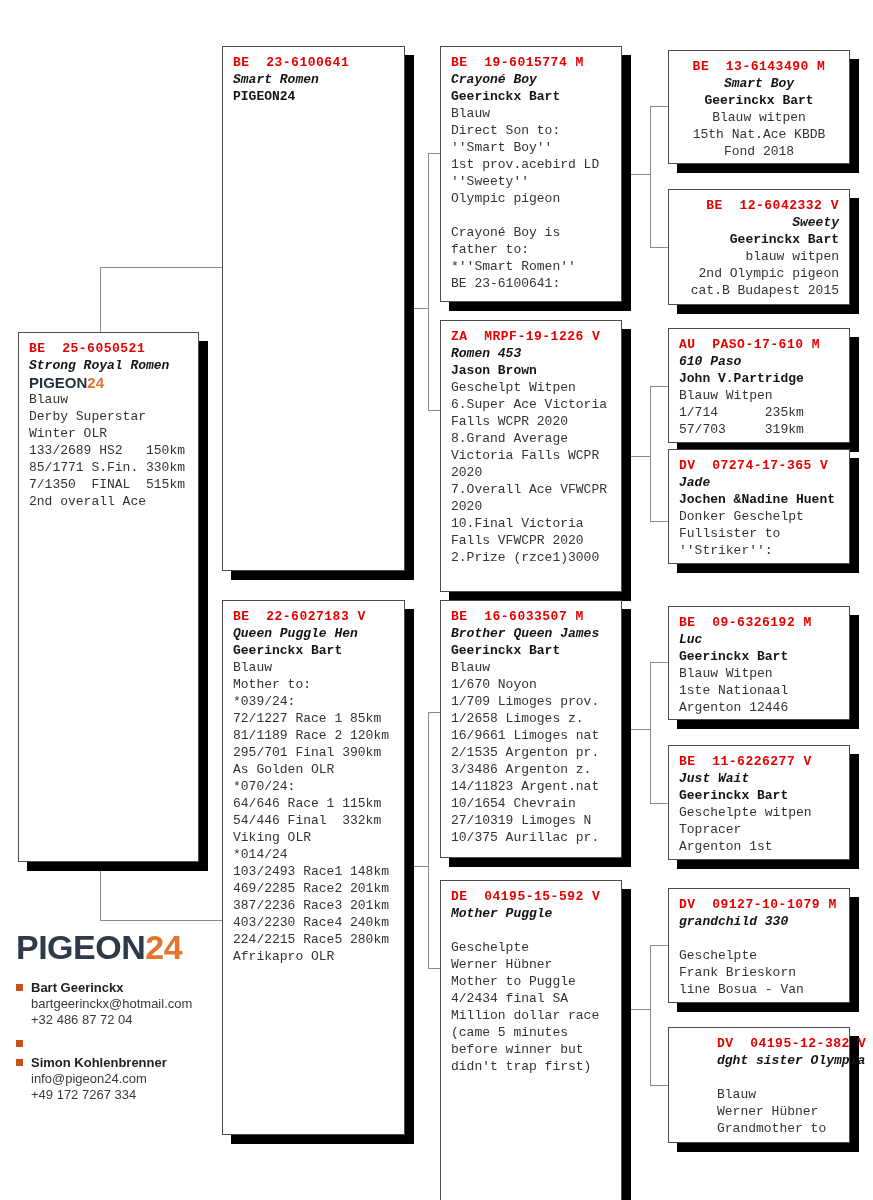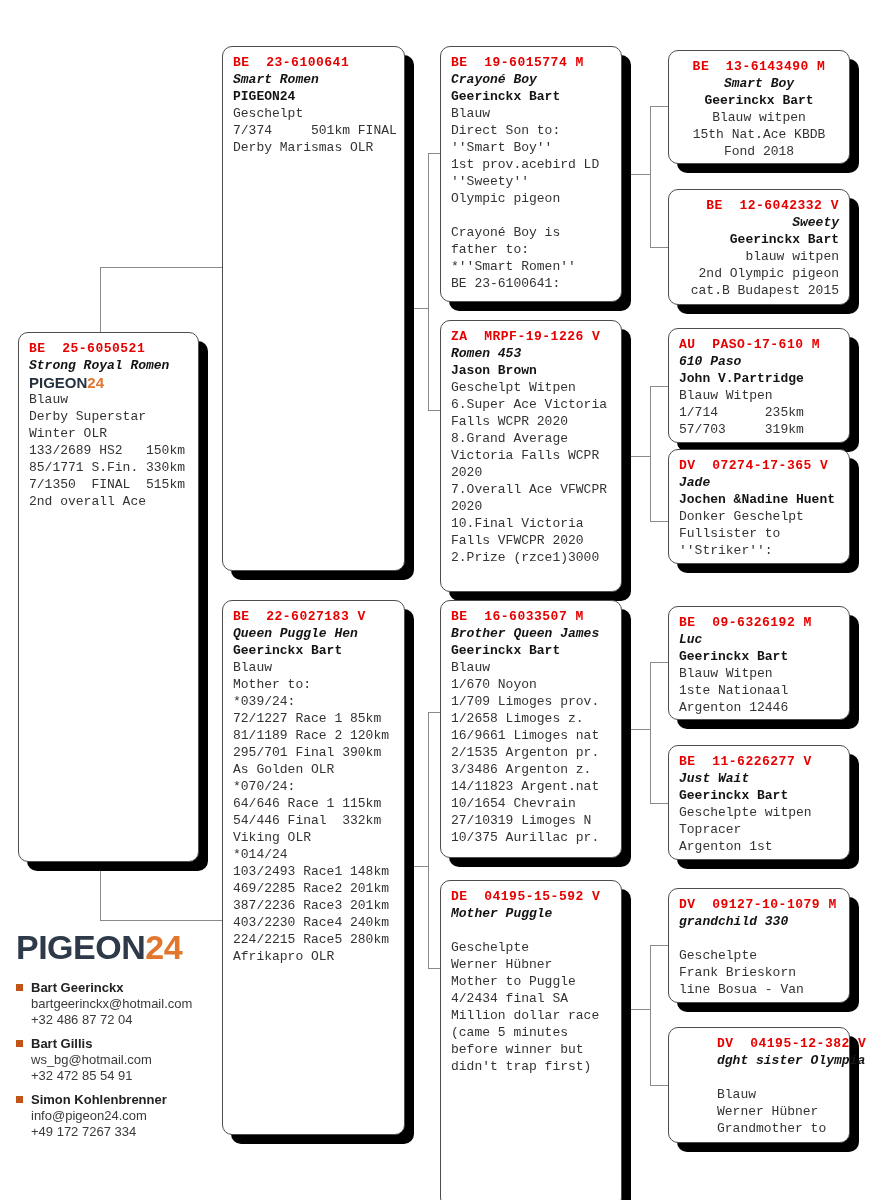--- a/index.html
+++ b/index.html
@@ -2,21 +2,21 @@
 <html><head>
 <meta charset="utf-8">
 <style>
   html,body { margin:0; padding:0; }
   body {
     width:873px; height:1200px; position:relative; background:#ffffff;
     font-family:"Liberation Mono", monospace; overflow:hidden;
   }
   .pbox {
     position:absolute; background:#ffffff; box-sizing:border-box;
-    border:1px solid #4d4d4d; border-radius:10px;
+    border:1px solid #4d4d4d; border-radius:0;
     box-shadow:9px 9px 0 #000000;
     padding:7px 10px; font-size:13px; line-height:17px; color:#333333;
   }
   .ring   { color:#e60000; font-weight:bold; white-space:pre; letter-spacing:.5px; }
   .pname  { font-weight:bold; font-style:italic; white-space:pre; color:#141414; min-height:17px; }
   .breeder{ font-weight:bold; white-space:pre; color:#141414; min-height:17px; }
   .bodytxt{ white-space:pre; }
   .logo-breeder { font-family:"Liberation Sans", sans-serif; font-size:15px; font-weight:bold; color:#26313f; }
   .logo-breeder .orange { color:#e2762d; }
   .hline, .vline { position:absolute; background:#8a8a8a; }
@@ -81,23 +81,20 @@
 133/2689 HS2   150km
 85/1771 S.Fin. 330km
 7/1350  FINAL  515km
 2nd overall Ace</div>
 </div>
 
 <div class="pbox" style="left:222px; top:46px; width:183px; height:525px;">
   <div class="ring">BE  23-6100641</div>
   <div class="pname">Smart Romen</div>
   <div class="breeder">PIGEON24</div>
-  <div class="bodytxt">Geschelpt
-7/374     501km FINAL
-Derby Marismas OLR</div>
 </div>
 
 <div class="pbox" style="left:222px; top:600px; width:183px; height:535px;">
   <div class="ring">BE  22-6027183 V</div>
   <div class="pname">Queen Puggle Hen</div>
   <div class="breeder">Geerinckx Bart</div>
   <div class="bodytxt">Blauw
 Mother to:
 *039/24:
 72/1227 Race 1 85km
@@ -260,25 +257,20 @@
   <div class="cgroup">
     <div class="bullet"></div>
     <div>
       <div class="cname">Bart Geerinckx</div>
       <div>bartgeerinckx@hotmail.com</div>
       <div>+32 486 87 72 04</div>
     </div>
   </div>
   <div class="cgroup">
     <div class="bullet"></div>
-    <div>
-      <div class="cname">Bart Gillis</div>
-      <div>ws_bg@hotmail.com</div>
-      <div>+32 472 85 54 91</div>
-    </div>
   </div>
   <div class="cgroup">
     <div class="bullet"></div>
     <div>
       <div class="cname">Simon Kohlenbrenner</div>
       <div>info@pigeon24.com</div>
       <div>+49 172 7267 334</div>
     </div>
   </div>
 </div>

